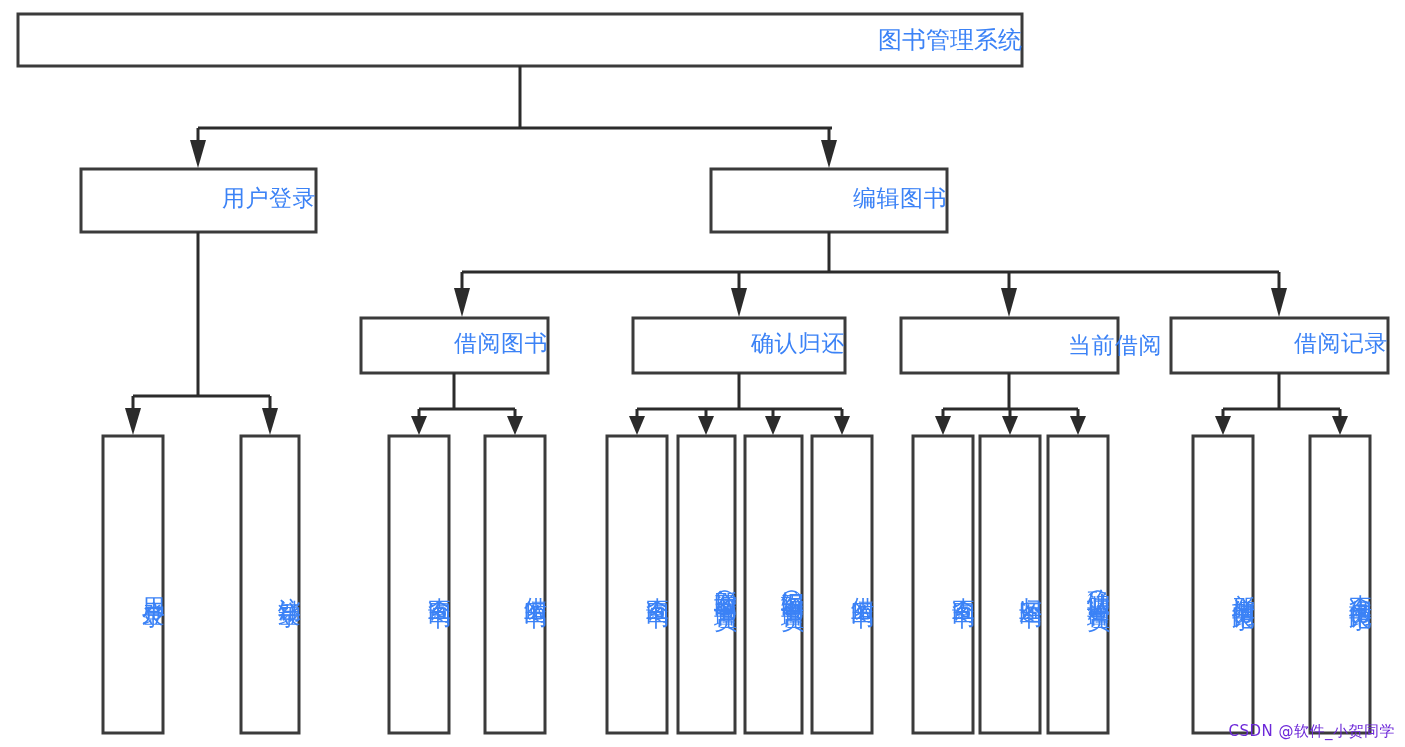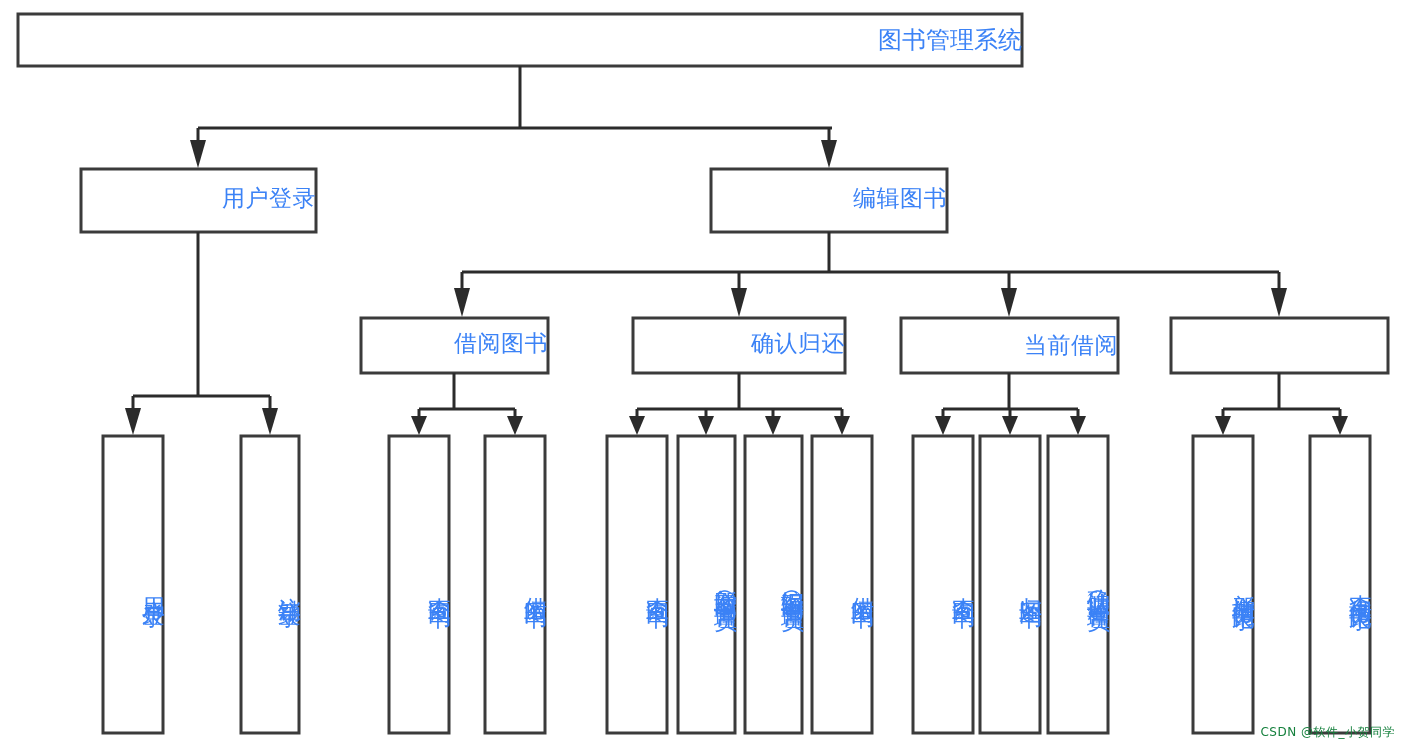--- a/index.html
+++ b/index.html
@@ -66,22 +66,22 @@
     text-orientation: upright;
     font-size: 23px;
     line-height: 1.0;
     letter-spacing: 3px;
     white-space: normal;
   }
   .watermark {
     position: absolute;
     right: 10px;
     bottom: 6px;
-    font-size: 12px;
-    color: #15803d;
+    font-size: 15px;
+    color: #6d28d9;
     font-family: "DejaVu Sans", "Liberation Sans", sans-serif;
     letter-spacing: 0.5px;
     white-space: nowrap;
   }
 </style>
 </head>
 <body>
 
 <div id="diagram-root">
 
@@ -200,22 +200,25 @@
   <div class="node-label label-h" style="left:711px; top:169px; width:236px; height:63px;">
     <span>编辑图书</span>
   </div>
 
   <div class="node-label label-h" style="left:361px; top:318px; width:187px; height:55px;">
     <span>借阅图书</span>
   </div>
   <div class="node-label label-h" style="left:633px; top:318px; width:212px; height:55px;">
     <span>确认归还</span>
   </div>
-  <div class="node-label label-h" style="left:901px; top:318px; width:217px; height:60px;">
+  <div class="node-label label-h" style="left:901px; top:318px; width:217px; height:60px;padding-left:44px;">
     <span>当前借阅</span>
+  </div>
+  <div class="node-label label-h" style="left:1171px; top:318px; width:217px; height:55px;">
+    <span>借阅记录</span>
   </div>
 
   <div class="node-label" style="left:103px; top:436px; width:60px; height:297px;">
     <span class="label-v">用户登录</span>
   </div>
   <div class="node-label" style="left:241px; top:436px; width:58px; height:297px;">
     <span class="label-v">注销登录</span>
   </div>
 
   <div class="node-label" style="left:389px; top:436px; width:60px; height:297px;">

